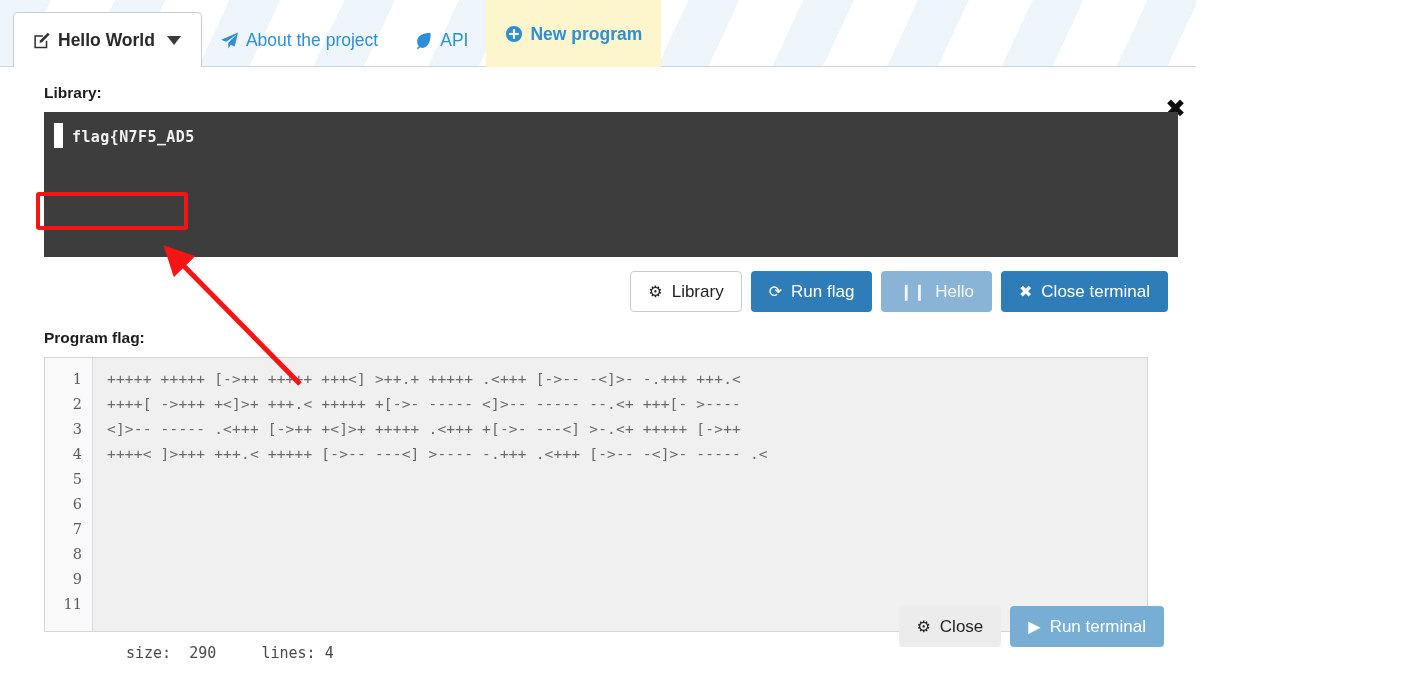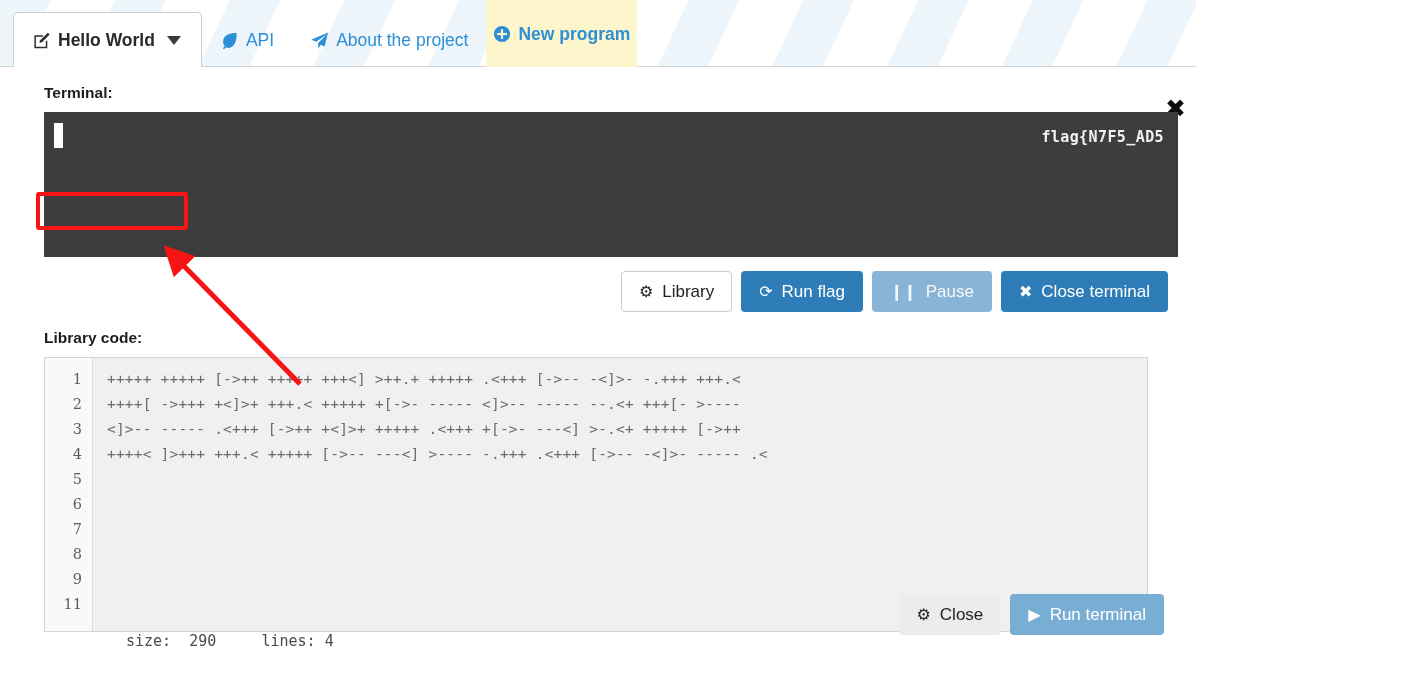--- a/index.html
+++ b/index.html
@@ -65,21 +65,21 @@
   }
 
   .tab.highlight {
     background: #fdf6cd;
     color: #2d8fd5;
     font-weight: 600;
     height: 67px;
     align-self: stretch;
     border-radius: 0;
     margin-bottom: -1px;
-    padding: 0 6px;
+    padding: 0 18px;
   }
 
   .tab .ico { display: inline-flex; align-items: center; line-height: 0; }
   .tab .caret {
     display: inline-block;
     width: 0; height: 0;
     border-left: 7px solid transparent;
     border-right: 7px solid transparent;
     border-top: 9px solid #3a3a3a;
     margin-left: 5px;
@@ -106,21 +106,20 @@
     font-family: "DejaVu Sans", sans-serif;
   }
 
   
   .terminal {
     position: relative;
     margin-left: 26px;
     height: 145px;
     background: #3d3d3d;
     padding: 10px 14px;
-    text-align: right;
   }
   .term-line {
     font-family: "DejaVu Sans Mono", monospace;
     font-size: 15px;
     font-weight: bold;
     color: #f2f2f2;
     letter-spacing: 0.4px;
     margin-left: 14px;
     margin-top: 6px;
     white-space: pre;
@@ -214,21 +213,21 @@
     font-size: 14.5px;
     color: #6a6a6a;
     line-height: 25px;
     white-space: pre;
     letter-spacing: 0.2px;
   }
 
   .status-row {
     display: flex;
     align-items: center;
-    margin: 0 30px 0 26px;
+    margin: 12px 30px 0 26px;
   }
   .status-text {
     font-family: "DejaVu Sans Mono", monospace;
     font-size: 15px;
     color: #4a4a4a;
     margin-left: 82px;
     white-space: pre;
   }
   .bottom-btns {
     position: absolute;
@@ -252,52 +251,52 @@
         </svg>
       </span>
       <span>Hello World</span>
       <span class="caret"></span>
     </div>
 
 
     <div class="tab">
       <span class="ico">
         <svg width="19" height="19" viewBox="0 0 20 20">
+          <path d="M19 1.5 L1.2 9.2 l5.3 2.0 L17.7 3.4 L8.6 12.6 l0.2 5.9 2.6-4.0 4.0 1.9 z" fill="#2d8fd5"></path>
+        </svg>
+      </span>
+      <span>About the project</span>
+    </div>
+
+    <div class="tab">
+      <span class="ico">
+        <svg width="19" height="19" viewBox="0 0 20 20">
           <path d="M17.5 2.2 C9 1.5 3 5.5 3.3 11.5 c0.1 2 1 3.6 1.8 4.5 l-2.1 2.1 1.2 1.2 2.2-2.2 c4.9 2.5 11.6-1.6 11.1-14.9 z" fill="#2d8fd5"></path>
         </svg>
       </span>
       <span>API</span>
-    </div>
-
-    <div class="tab">
-      <span class="ico">
-        <svg width="19" height="19" viewBox="0 0 20 20">
-          <path d="M19 1.5 L1.2 9.2 l5.3 2.0 L17.7 3.4 L8.6 12.6 l0.2 5.9 2.6-4.0 4.0 1.9 z" fill="#2d8fd5"></path>
-        </svg>
-      </span>
-      <span>About the project</span>
     </div>
 
     <div class="tab highlight">
       <span class="ico">
         <svg width="18" height="18" viewBox="0 0 20 20">
           <circle cx="10" cy="10" r="9" fill="#2d8fd5"></circle>
           <rect x="8.8" y="4.6" width="2.4" height="10.8" fill="#fdf6cd"></rect>
           <rect x="4.6" y="8.8" width="10.8" height="2.4" fill="#fdf6cd"></rect>
         </svg>
       </span>
       <span>New program</span>
     </div>
   </div>
 
   <div class="body-wrap">
 
     <div class="close-x">✖</div>
 
-    <div class="section-label">Terminal:</div>
+    <div class="section-label">Library:</div>
 
     <div class="terminal">
       <div class="term-cursor"></div>
       <div class="term-line">flag{N7F5_AD5</div>
     </div>
 
     <div class="anno-box"></div>
     <svg class="anno-arrow" viewBox="0 0 170 145">
       <defs>
         <marker id="ah" markerWidth="6" markerHeight="6" refX="3" refY="3" orient="auto">
@@ -311,29 +310,29 @@
       <div class="btn btn-default">
         <span class="glyph">⚙</span>
         <span>Library</span>
       </div>
       <div class="btn btn-primary">
         <span class="glyph">⟳</span>
         <span>Run flag</span>
       </div>
       <div class="btn btn-muted">
         <span class="glyph">❙❙</span>
-        <span>Pause</span>
+        <span>Hello</span>
       </div>
       <div class="btn btn-primary">
         <span class="glyph">✖</span>
         <span>Close terminal</span>
       </div>
     </div>
 
-    <div class="section-label">Library code:</div>
+    <div class="section-label">Program flag:</div>
 
     <div class="editor-wrap">
       <div class="gutter">
         <div>1</div>
         <div>2</div>
         <div>3</div>
         <div>4</div>
         <div>5</div>
         <div>6</div>
         <div>7</div>

